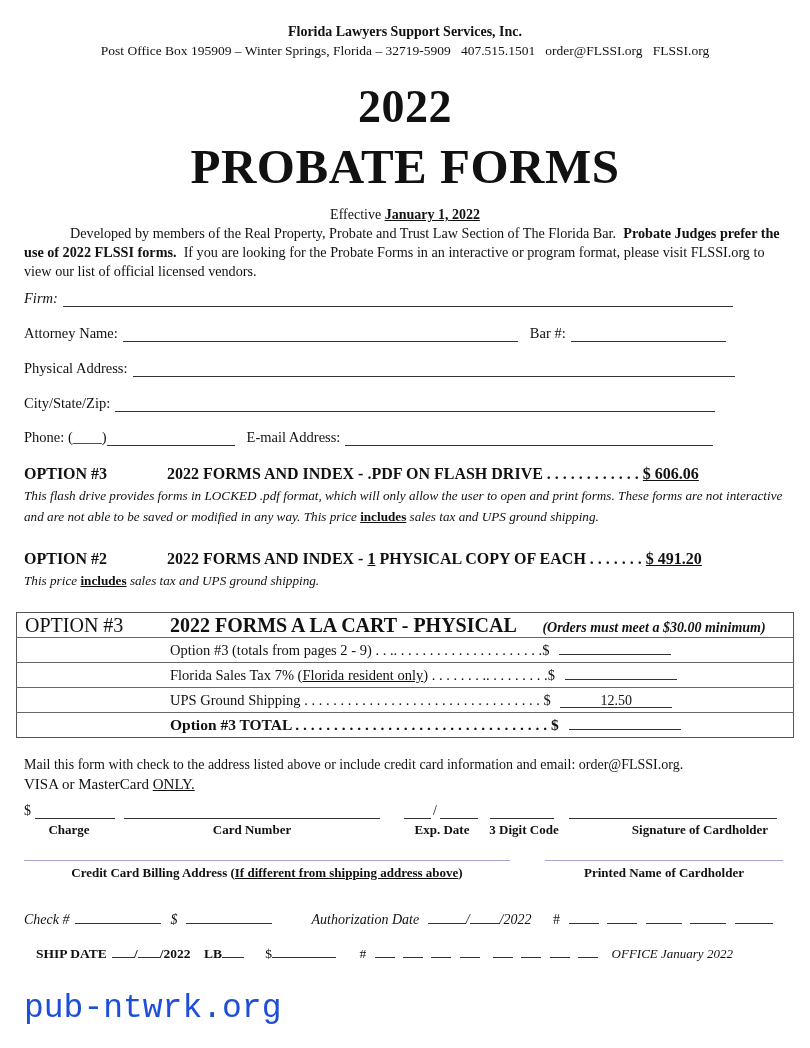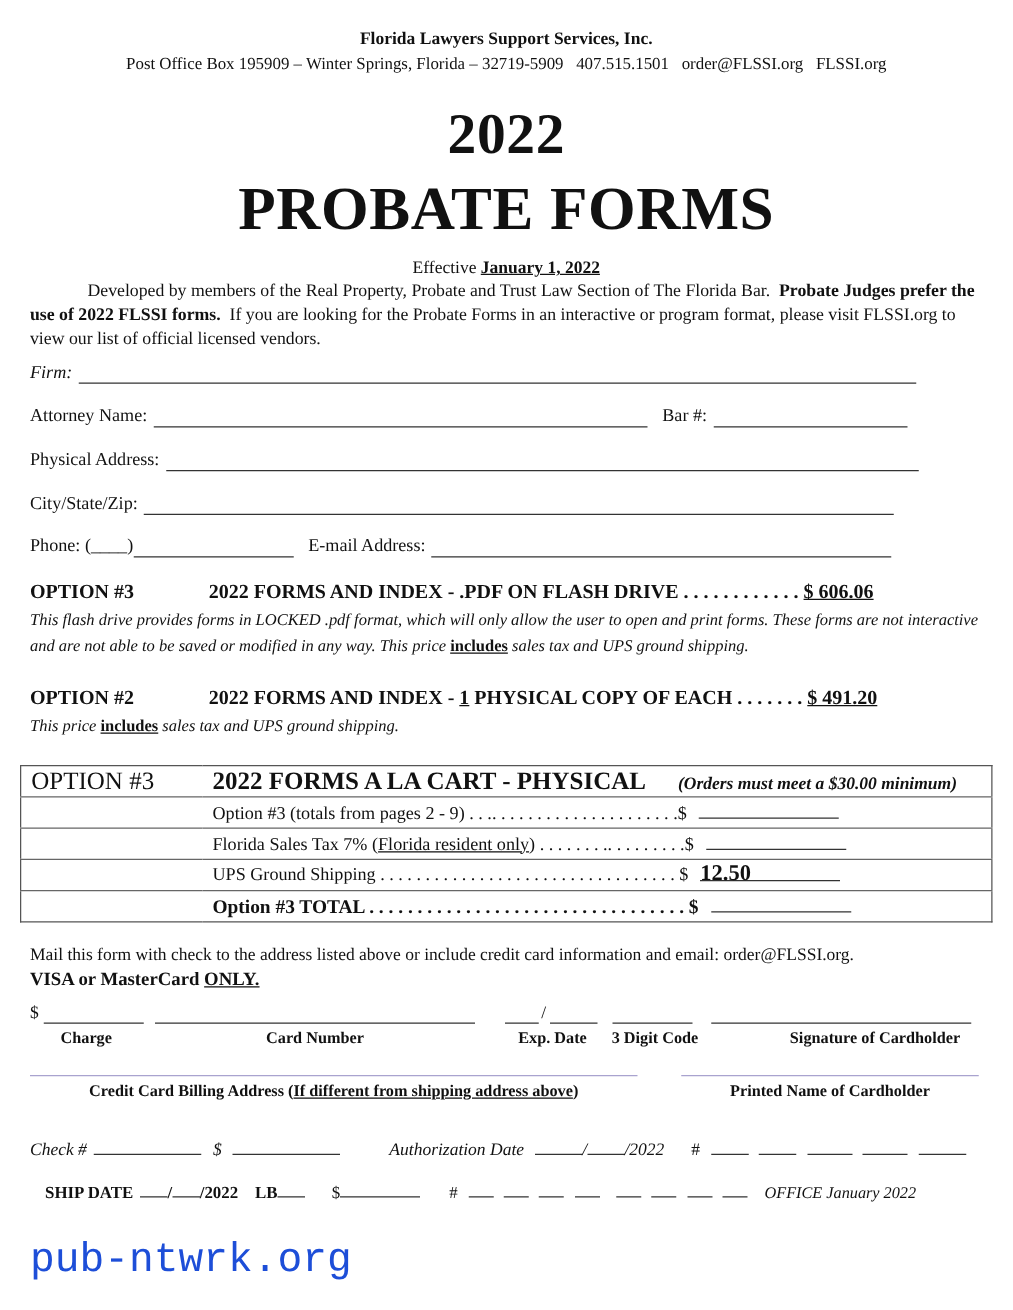--- a/index.html
+++ b/index.html
@@ -23,24 +23,24 @@
   .opt-head .u { text-decoration:underline; }
   .opt-desc { left:24px; width:770px; font-size:13.2px; font-style:italic; line-height:20.5px; }
   .opt-desc b { font-style:normal; text-decoration:underline; font-weight:bold; }
   table.opt3 { position:absolute; left:16px; top:612px; width:778px; border-collapse:collapse; }
   table.opt3 td { border-top:1.5px solid #666; height:24px; padding:0 8px; font-size:14.5px; vertical-align:middle; }
   table.opt3 { border:1.5px solid #555; }
   table.opt3 td.c1 { width:129px; }
   .h3a { font-weight:normal; font-size:20px; }
   .h3b { font-weight:bold; font-size:20px; display:inline-block; margin-right:22px; }
   .h3c { font-weight:bold; font-style:italic; font-size:14px; }
-  .blank { display:inline-block; border-bottom:1.3px solid #333; width:112px; height:13px; margin-left:6px; font-size:18px; line-height:14px;font-weight:bold; }
+  .blank { display:inline-block; border-bottom:1.3px solid #333; width:112px; height:13px; margin-left:6px; text-align:center; font-size:14px; line-height:14px; }
   .u { text-decoration:underline; }
   .mail { left:24px; top:757px; font-size:14px; }
-  .visa { left:24px; top:776px; font-size:15px; font-weight:bold; }
+  .visa { left:24px; top:776px; font-size:15px; font-weight:normal; }
   .visa span { text-decoration:underline; }
   .card-line { position:absolute; border-bottom:1.3px solid #333; height:0; }
   .card-label { position:absolute; font-size:13px; font-weight:bold; text-align:center; }
   .billing-line { position:absolute; border-bottom:1.5px solid #a9a3cf; height:0; }
   .bottom-row { left:24px; font-size:14px; white-space:nowrap; }
   .bottom-row i { font-style:italic; }
   .office { font-style:italic; font-size:13px; }
   .watermark { left:24px; top:990px; font-family:"Liberation Mono","DejaVu Sans Mono",monospace; font-size:33px; color:#1d4ed8; }
 </style>
 </head>

